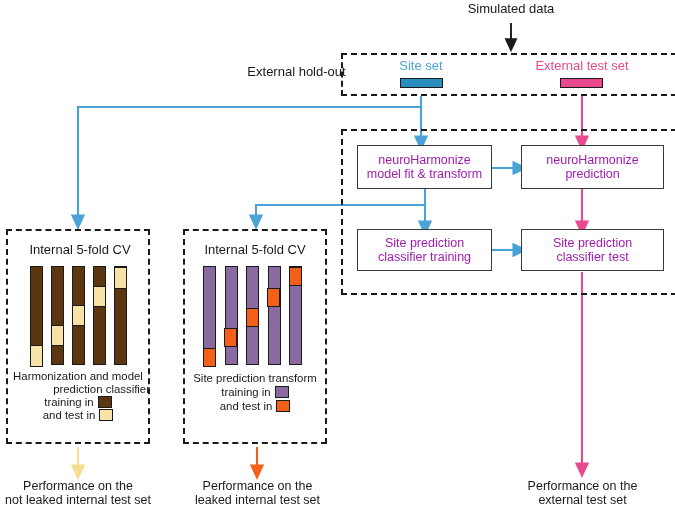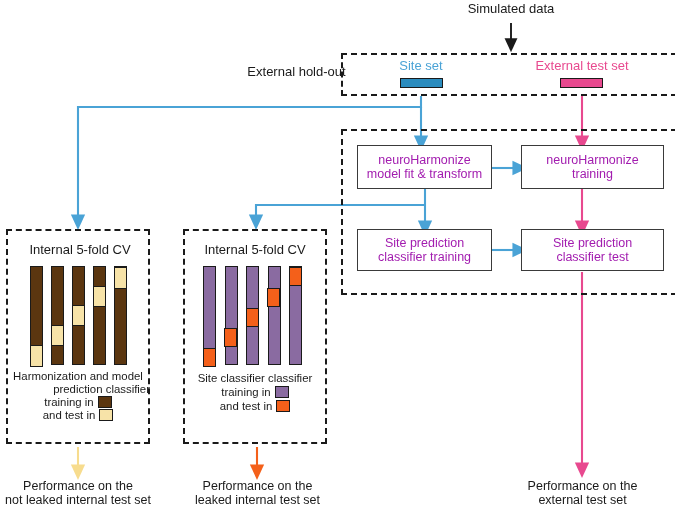--- a/index.html
+++ b/index.html
@@ -82,21 +82,21 @@
 
   <div class="dashbox" style="left:341px;top:129px;width:336px;height:166px;"></div>
 
   <div class="procbox" style="left:357px;top:145px;width:135px;height:44px;">
     <span>neuroHarmonize</span>
     <span>model fit &amp; transform</span>
   </div>
 
   <div class="procbox" style="left:521px;top:145px;width:143px;height:44px;">
     <span>neuroHarmonize</span>
-    <span>training</span>
+    <span>prediction</span>
   </div>
 
   <div class="procbox" style="left:357px;top:229px;width:135px;height:42px;">
     <span>Site prediction</span>
     <span>classifier training</span>
   </div>
 
   <div class="procbox" style="left:521px;top:229px;width:143px;height:42px;">
     <span>Site prediction</span>
     <span>classifier test</span>
@@ -144,21 +144,21 @@
         <div class="cvfold" style="left: -1.3px; top: 41px; width: 13px; height: 19px; background: rgb(244, 96, 26);"></div>
       </div>
       <div class="cvbar" style="left: 64.5px; top: 0px; width: 13px; height: 99px; background: rgb(138, 107, 161);">
         <div class="cvfold" style="left: -1.3px; top: 21px; width: 13px; height: 19px; background: rgb(244, 96, 26);"></div>
       </div>
       <div class="cvbar" style="left: 86px; top: 0px; width: 13px; height: 99px; background: rgb(138, 107, 161);">
         <div class="cvfold" style="left: -1.3px; top: 0px; width: 13px; height: 19px; background: rgb(244, 96, 26);"></div>
       </div>
     </div>
 
-  <div class="legline" style="left:183px;top:372px;width:144px;text-align:center;">Site classifier classifier</div>
+  <div class="legline" style="left:183px;top:372px;width:144px;text-align:center;">Site prediction transform</div>
   <div class="legline" style="left:183px;top:386px;width:144px;text-align:center;">
     <span>training in</span><span class="legsw" style="background:#8a6ba1;"></span>
   </div>
   <div class="legline" style="left:183px;top:400px;width:144px;text-align:center;">
     <span>and test in</span><span class="legsw" style="background:#f4601a;"></span>
   </div>
 
   <div class="lbl" style="left:-2px;top:479px;width:160px;">
     <div>Performance on the</div>
     <div>not leaked internal test set</div>

